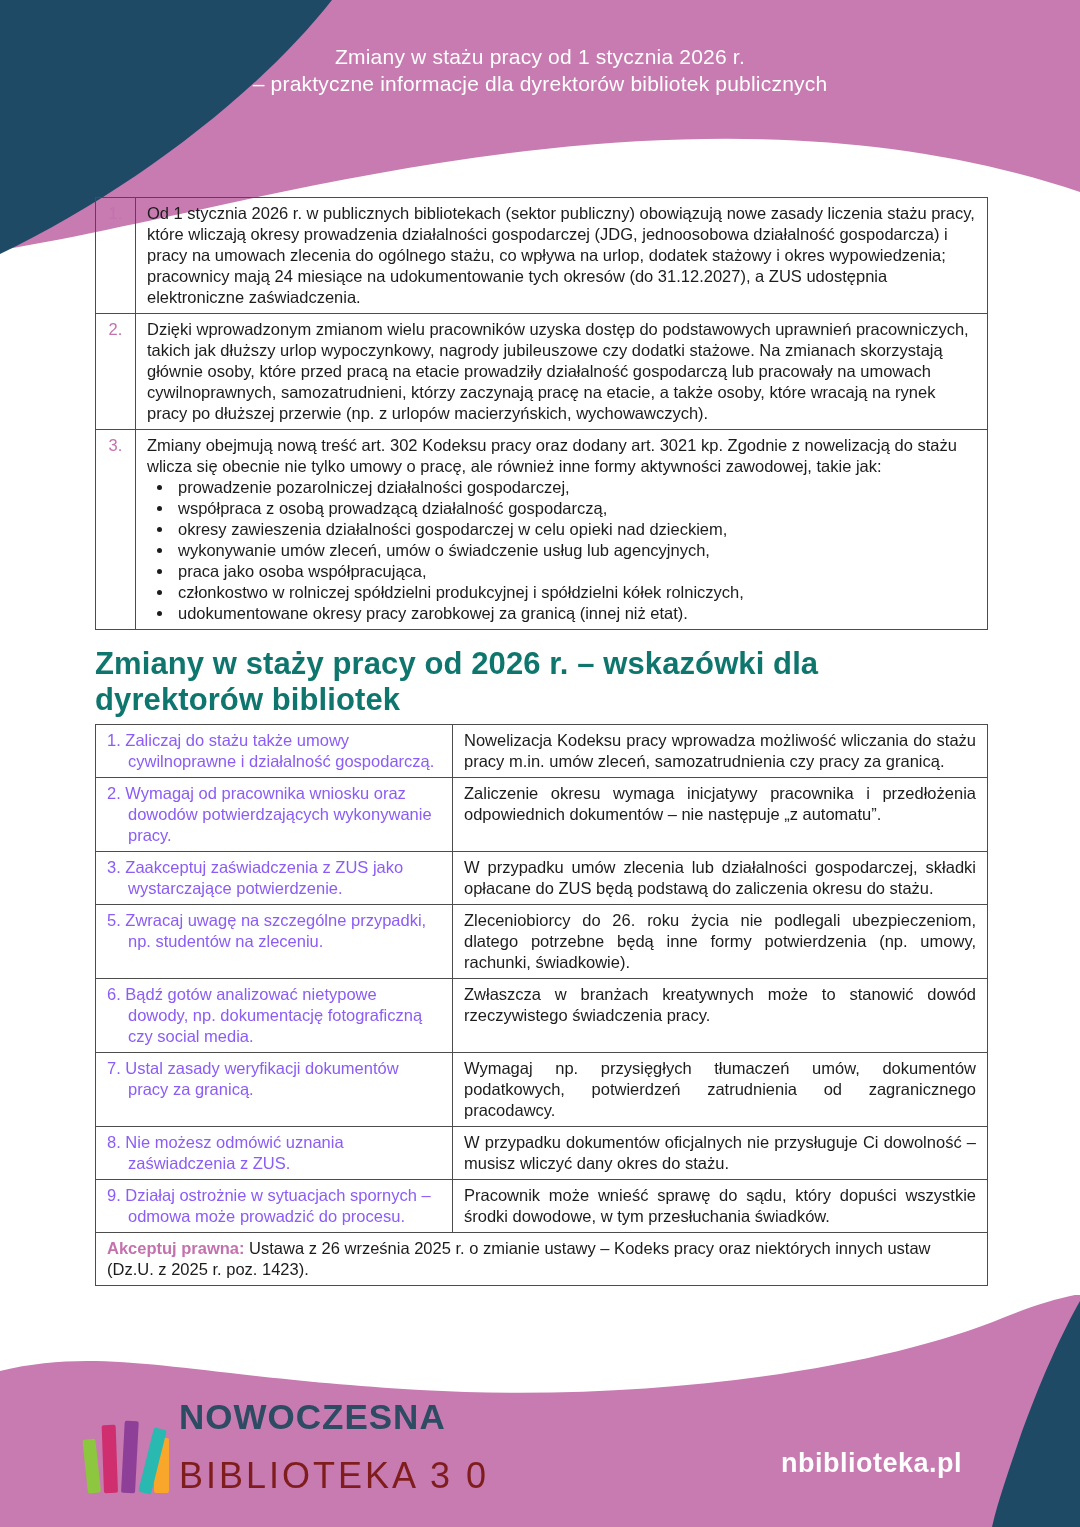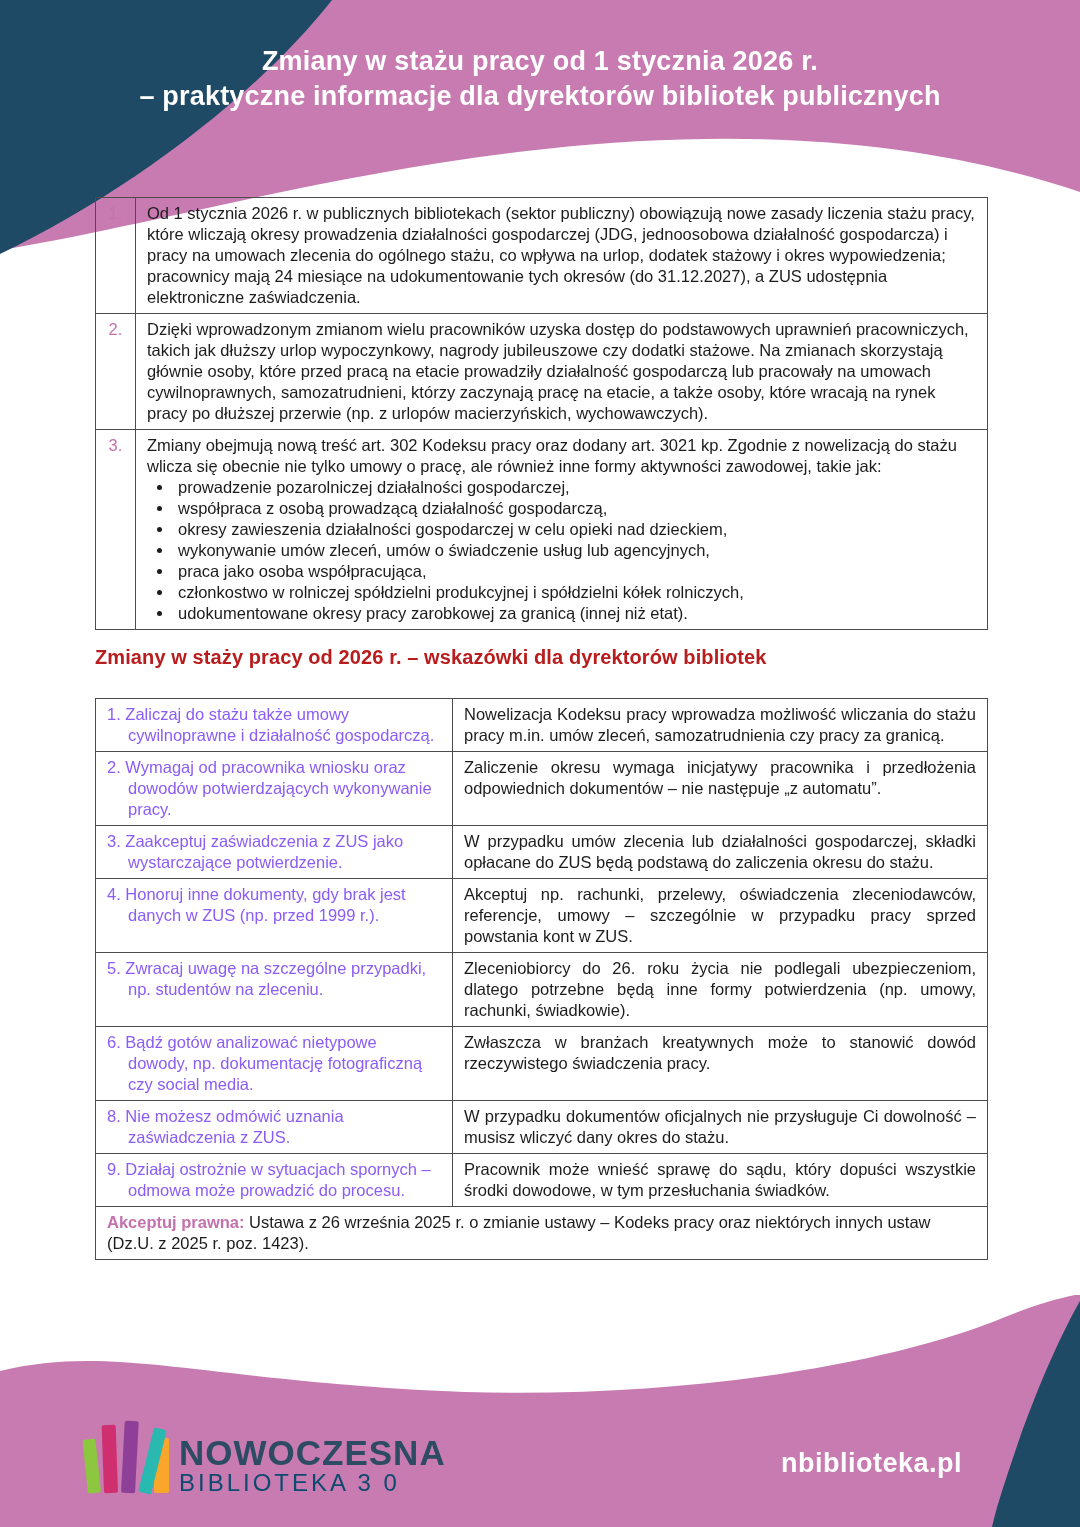--- a/index.html
+++ b/index.html
@@ -4,52 +4,52 @@
 <style>
   * { margin:0; padding:0; box-sizing:border-box; }
   body { font-family:"Liberation Sans","DejaVu Sans",sans-serif; background:#ffffff; }
   .page { position:relative; width:1080px; height:1527px; background:#ffffff; overflow:hidden; margin:0 auto; }
 
   
   .hdr-svg { position:absolute; top:0; left:0; width:1080px; height:255px; display:block; }
   .ftr-svg { position:absolute; bottom:0; left:0; width:1080px; height:232px; display:block; }
 
   .title-wrap { position:absolute; top:44px; left:0; width:1080px; text-align:center; z-index:3; }
-  .title-line { color:#ffffff; font-size:27px; font-weight:bold; line-height:1.28; letter-spacing:.2px; }
+  .title-line { color:#ffffff; font-size:21px; font-weight:normal; line-height:1.28; letter-spacing:.2px; }
 
   
   .content { position:absolute; top:197px; left:95px; width:893px; z-index:2; }
 
   table { border-collapse:collapse; width:100%; table-layout:fixed; }
   td { border:1.5px solid #4c4c4c; vertical-align:top; padding:5px 11px; font-size:16.5px; line-height:21px; color:#1c1c1c; }
 
   .num-col { width:40px; text-align:center; color:#c472ae; padding:5px 4px; }
   .intro-text { text-align:left; }
   .bullets { margin:0 0 0 10px; padding-left:17px; }
   .bullets li { padding-left:4px; }
 
-  .section-heading { color:#b91c1c; font-size:20px; font-weight:bold; margin:16px 0 29px 0; letter-spacing:.1px; }
+  .section-heading { color:#0f766e; font-size:31px; font-weight:bold; margin:16px 0 6px 0; letter-spacing:.1px; }
 
   .tip-col { width:357px; color:#8b5cf6; }
   .tip-text { display:block; padding-left:21px; text-indent:-21px; }
   .detail-col { text-align:justify; }
   .legal-label { color:#c472ae; font-weight:bold; }
 
   
   .logo { position:absolute; left:88px; bottom:30px; display:flex; align-items:flex-end; gap:10px; z-index:3; }
   .books { display:flex; align-items:flex-end; gap:3px; height:78px; padding-bottom:4px; }
   .book { display:inline-block; border-radius:2px; transform-origin:bottom center; }
   .b1 { width:13px; height:54px; background:#8dc63f; transform:rotate(-6deg); }
   .b2 { width:14px; height:68px; background:#cf2f6e; transform:rotate(-2deg); }
   .b3 { width:14px; height:72px; background:#8e3f98; transform:rotate(3deg); }
   .b4 { width:13px; height:66px; background:#29b9b0; transform:rotate(14deg); }
   .b5 { width:15px; height:55px; background:#f9a72b; }
   .logo-text { display:flex; flex-direction:column; line-height:1.02; padding-bottom:2px; }
   .logo-line1 { color:#2d4b63; font-size:35px; font-weight:800; letter-spacing:1px; }
-  .logo-line2 { color:#0c4a6e; font-size:24px; font-weight:500; letter-spacing:3px; }
+  .logo-line2 { color:#7f1d1d; font-size:36px; font-weight:500; letter-spacing:3px;margin-top:24px; }
   .website { position:absolute; right:118px; bottom:48px; color:#ffffff; font-size:27px; font-weight:bold; z-index:3; letter-spacing:.5px;margin-top:14px; }
 </style>
 </head>
 <body>
 
 <div class="page">
 
   <svg class="hdr-svg" viewBox="0 0 1080 255" preserveAspectRatio="none">
     <path d="M0,0 H1080 V192 C920,138 740,128 545,149 C330,172 150,226 0,250 Z" fill="#c77bb1"></path>
     <path d="M0,0 L332,0 C260,92 130,192 0,254 Z" fill="#1e4a66"></path>
@@ -107,35 +107,35 @@
         <td class="detail-col">Zaliczenie okresu wymaga inicjatywy pracownika i przedłożenia odpowiednich dokumentów – nie następuje „z automatu”.</td>
       </tr>
       <tr>
         <td class="tip-col">
               <span class="tip-text">3. Zaakceptuj zaświadczenia z ZUS jako wystarczające potwierdzenie.</span>
             </td>
         <td class="detail-col">W przypadku umów zlecenia lub działalności gospodarczej, składki opłacane do ZUS będą podstawą do zaliczenia okresu do stażu.</td>
       </tr>
       <tr>
         <td class="tip-col">
-              <span class="tip-text">4. Honoruj inne dokumenty, gdy brak jest danych w ZUS (np. przed 1999 r.).</span>
-            </td>
-        <td class="detail-col">Akceptuj np. rachunki, przelewy, oświadczenia zleceniodawców, referencje, umowy – szczególnie w przypadku pracy sprzed powstania kont w ZUS.</td>
-      </tr>
-      <tr>
-        <td class="tip-col">
               <span class="tip-text">5. Zwracaj uwagę na szczególne przypadki, np. studentów na zleceniu.</span>
             </td>
         <td class="detail-col">Zleceniobiorcy do 26. roku życia nie podlegali ubezpieczeniom, dlatego potrzebne będą inne formy potwierdzenia (np. umowy, rachunki, świadkowie).</td>
       </tr>
       <tr>
         <td class="tip-col">
               <span class="tip-text">6. Bądź gotów analizować nietypowe dowody, np. dokumentację fotograficzną czy social media.</span>
             </td>
         <td class="detail-col">Zwłaszcza w branżach kreatywnych może to stanowić dowód rzeczywistego świadczenia pracy.</td>
+      </tr>
+      <tr>
+        <td class="tip-col">
+              <span class="tip-text">7. Ustal zasady weryfikacji dokumentów pracy za granicą.</span>
+            </td>
+        <td class="detail-col">Wymagaj np. przysięgłych tłumaczeń umów, dokumentów podatkowych, potwierdzeń zatrudnienia od zagranicznego pracodawcy.</td>
       </tr>
       <tr>
         <td class="tip-col">
               <span class="tip-text">8. Nie możesz odmówić uznania zaświadczenia z ZUS.</span>
             </td>
         <td class="detail-col">W przypadku dokumentów oficjalnych nie przysługuje Ci dowolność – musisz wliczyć dany okres do stażu.</td>
       </tr>
       <tr>
         <td class="tip-col">
               <span class="tip-text">9. Działaj ostrożnie w sytuacjach spornych – odmowa może prowadzić do procesu.</span>

